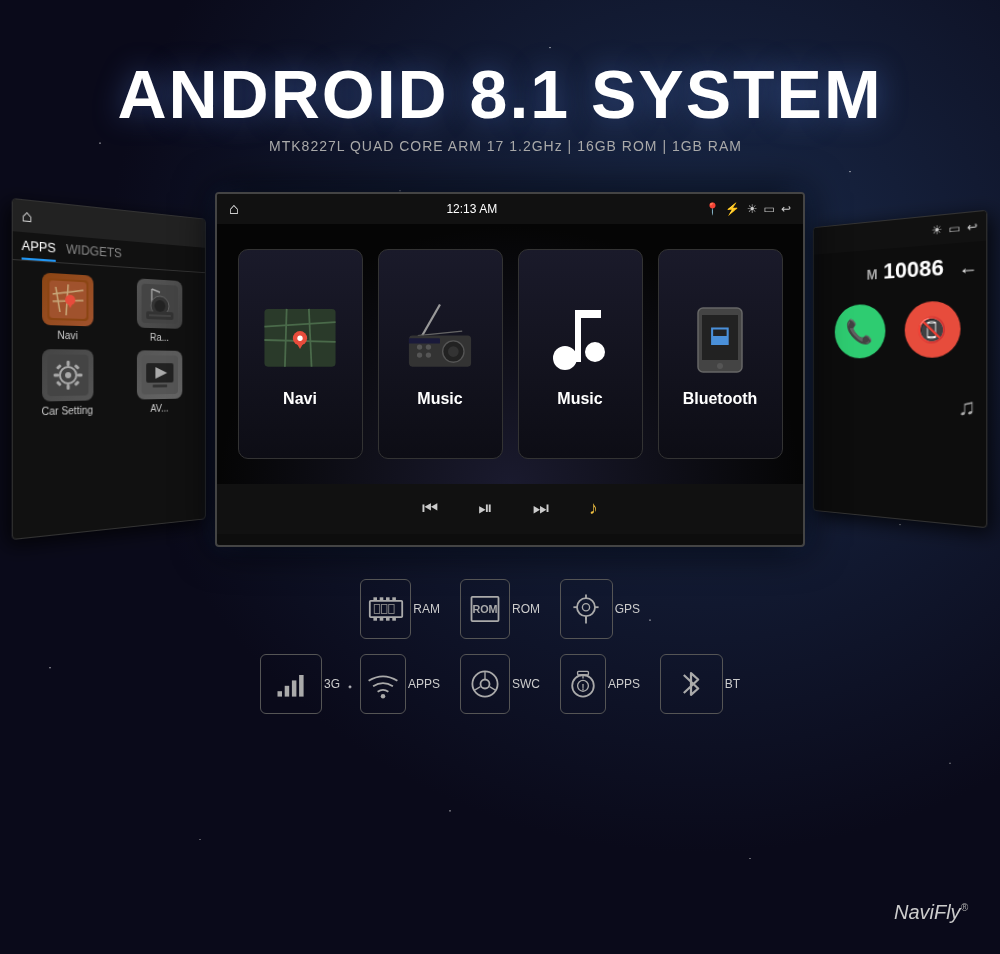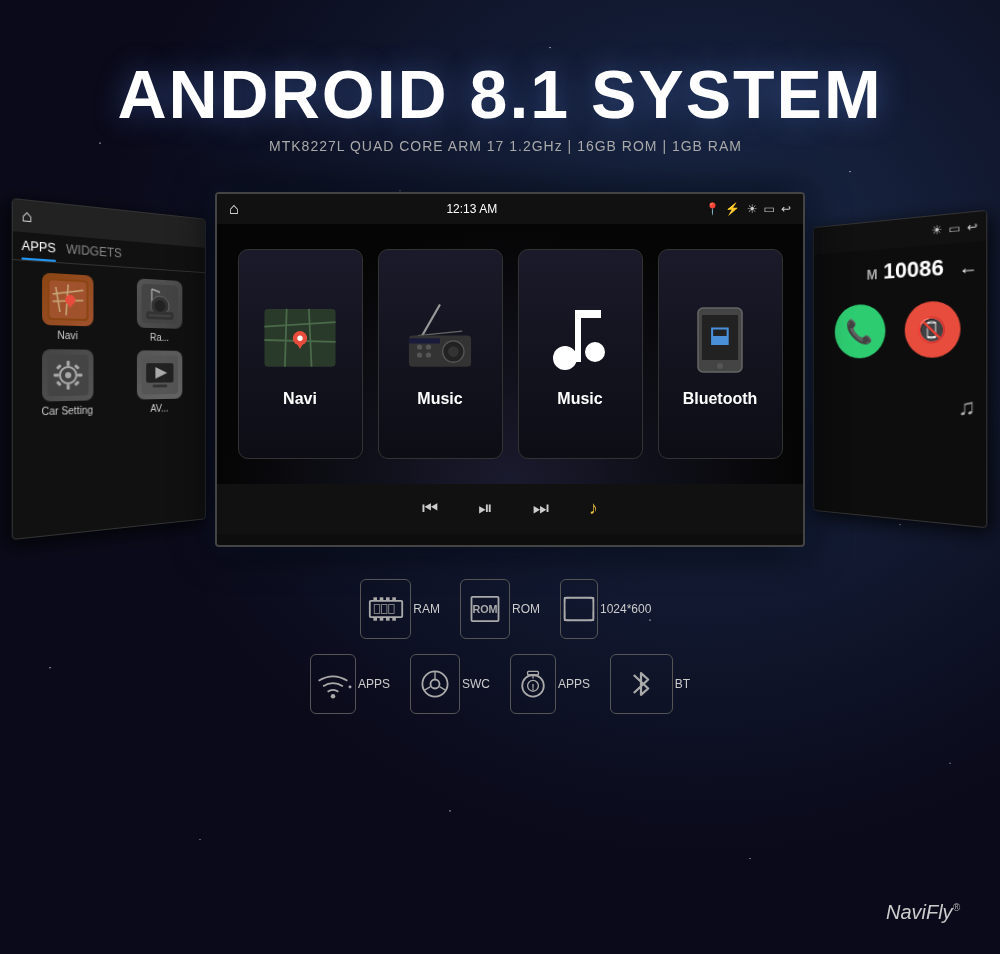--- a/index.html
+++ b/index.html
@@ -331,21 +331,21 @@
     .feature-label {
       color: #ccc;
       font-size: 12px;
       text-align: right;
     }
 
     
     .brand {
       position: absolute;
       bottom: 30px;
-      right: 40px;
+      right: 32px;
       z-index: 10;
     }
     .brand-text {
       color: #ccc;
       font-size: 20px;
       font-style: italic;
     }
     .brand-text sup { font-size: 10px; color: #aaa; }
   </style>
 </head>
@@ -584,41 +584,54 @@
     <div class="feature-item">
       <div class="feature-box">
         <svg viewBox="0 0 40 35" fill="none" xmlns="http://www.w3.org/2000/svg">
           <rect x="5" y="4" width="30" height="27" stroke="#aaa" stroke-width="2" rx="1"></rect>
           <text x="20" y="22" text-anchor="middle" font-size="12" fill="#aaa" font-weight="bold">ROM</text>
         </svg>
       </div>
       <span class="feature-label">ROM</span>
     </div>
 
-
-
-
-    <div class="feature-item">
-      <div class="feature-box">
-        <svg viewBox="0 0 40 35" fill="none" xmlns="http://www.w3.org/2000/svg">
-          <rect x="4" y="5" width="32" height="25" stroke="#aaa" stroke-width="2" rx="2"></rect>
-
-          <polyline points="4,10 4,5 9,5" stroke="#aaa" stroke-width="1.5" fill="none"></polyline>
-          <polyline points="36,10 36,5 31,5" stroke="#aaa" stroke-width="1.5" fill="none"></polyline>
-          <polyline points="4,20 4,30 9,30" stroke="#aaa" stroke-width="1.5" fill="none"></polyline>
-          <polyline points="36,20 36,30 31,30" stroke="#aaa" stroke-width="1.5" fill="none"></polyline>
-        </svg>
-      </div>
-      <span class="feature-label">1024*600</span>
-    </div>
+    <div class="feature-item">
+      <div class="feature-box">
+        <svg viewBox="0 0 40 40" fill="none" xmlns="http://www.w3.org/2000/svg">
+          <circle cx="20" cy="18" r="10" stroke="#aaa" stroke-width="2"></circle>
+          <line x1="20" y1="8" x2="20" y2="4" stroke="#aaa" stroke-width="2"></line>
+          <line x1="20" y1="28" x2="20" y2="32" stroke="#aaa" stroke-width="2"></line>
+          <line x1="10" y1="18" x2="6" y2="18" stroke="#aaa" stroke-width="2"></line>
+          <line x1="30" y1="18" x2="34" y2="18" stroke="#aaa" stroke-width="2"></line>
+          <circle cx="20" cy="18" r="4" stroke="#aaa" stroke-width="1.5"></circle>
+          <line x1="20" y1="28" x2="20" y2="36" stroke="#aaa" stroke-width="2"></line>
+        </svg>
+      </div>
+      <span class="feature-label">GPS</span>
+    </div>
+
+
+
 
   </div>
 
   <div class="features-row">
 
+    <div class="feature-item">
+      <div class="feature-box">
+        <svg viewBox="0 0 40 40" fill="none" xmlns="http://www.w3.org/2000/svg">
+
+          <rect x="5" y="28" width="5" height="6" fill="#aaa"></rect>
+          <rect x="13" y="22" width="5" height="12" fill="#aaa"></rect>
+          <rect x="21" y="16" width="5" height="18" fill="#aaa"></rect>
+          <rect x="29" y="10" width="5" height="24" fill="#aaa"></rect>
+        </svg>
+      </div>
+      <span class="feature-label">3G</span>
+    </div>
 
     <div class="feature-item">
       <div class="feature-box">
         <svg viewBox="0 0 40 35" fill="none" xmlns="http://www.w3.org/2000/svg">
           <path d="M4 14 Q20 4 36 14" stroke="#aaa" stroke-width="2" fill="none"></path>
           <path d="M9 20 Q20 13 31 20" stroke="#aaa" stroke-width="2" fill="none"></path>
           <path d="M14 26 Q20 22 26 26" stroke="#aaa" stroke-width="2" fill="none"></path>
           <circle cx="20" cy="31" r="2.5" fill="#aaa"></circle>
         </svg>
       </div>

